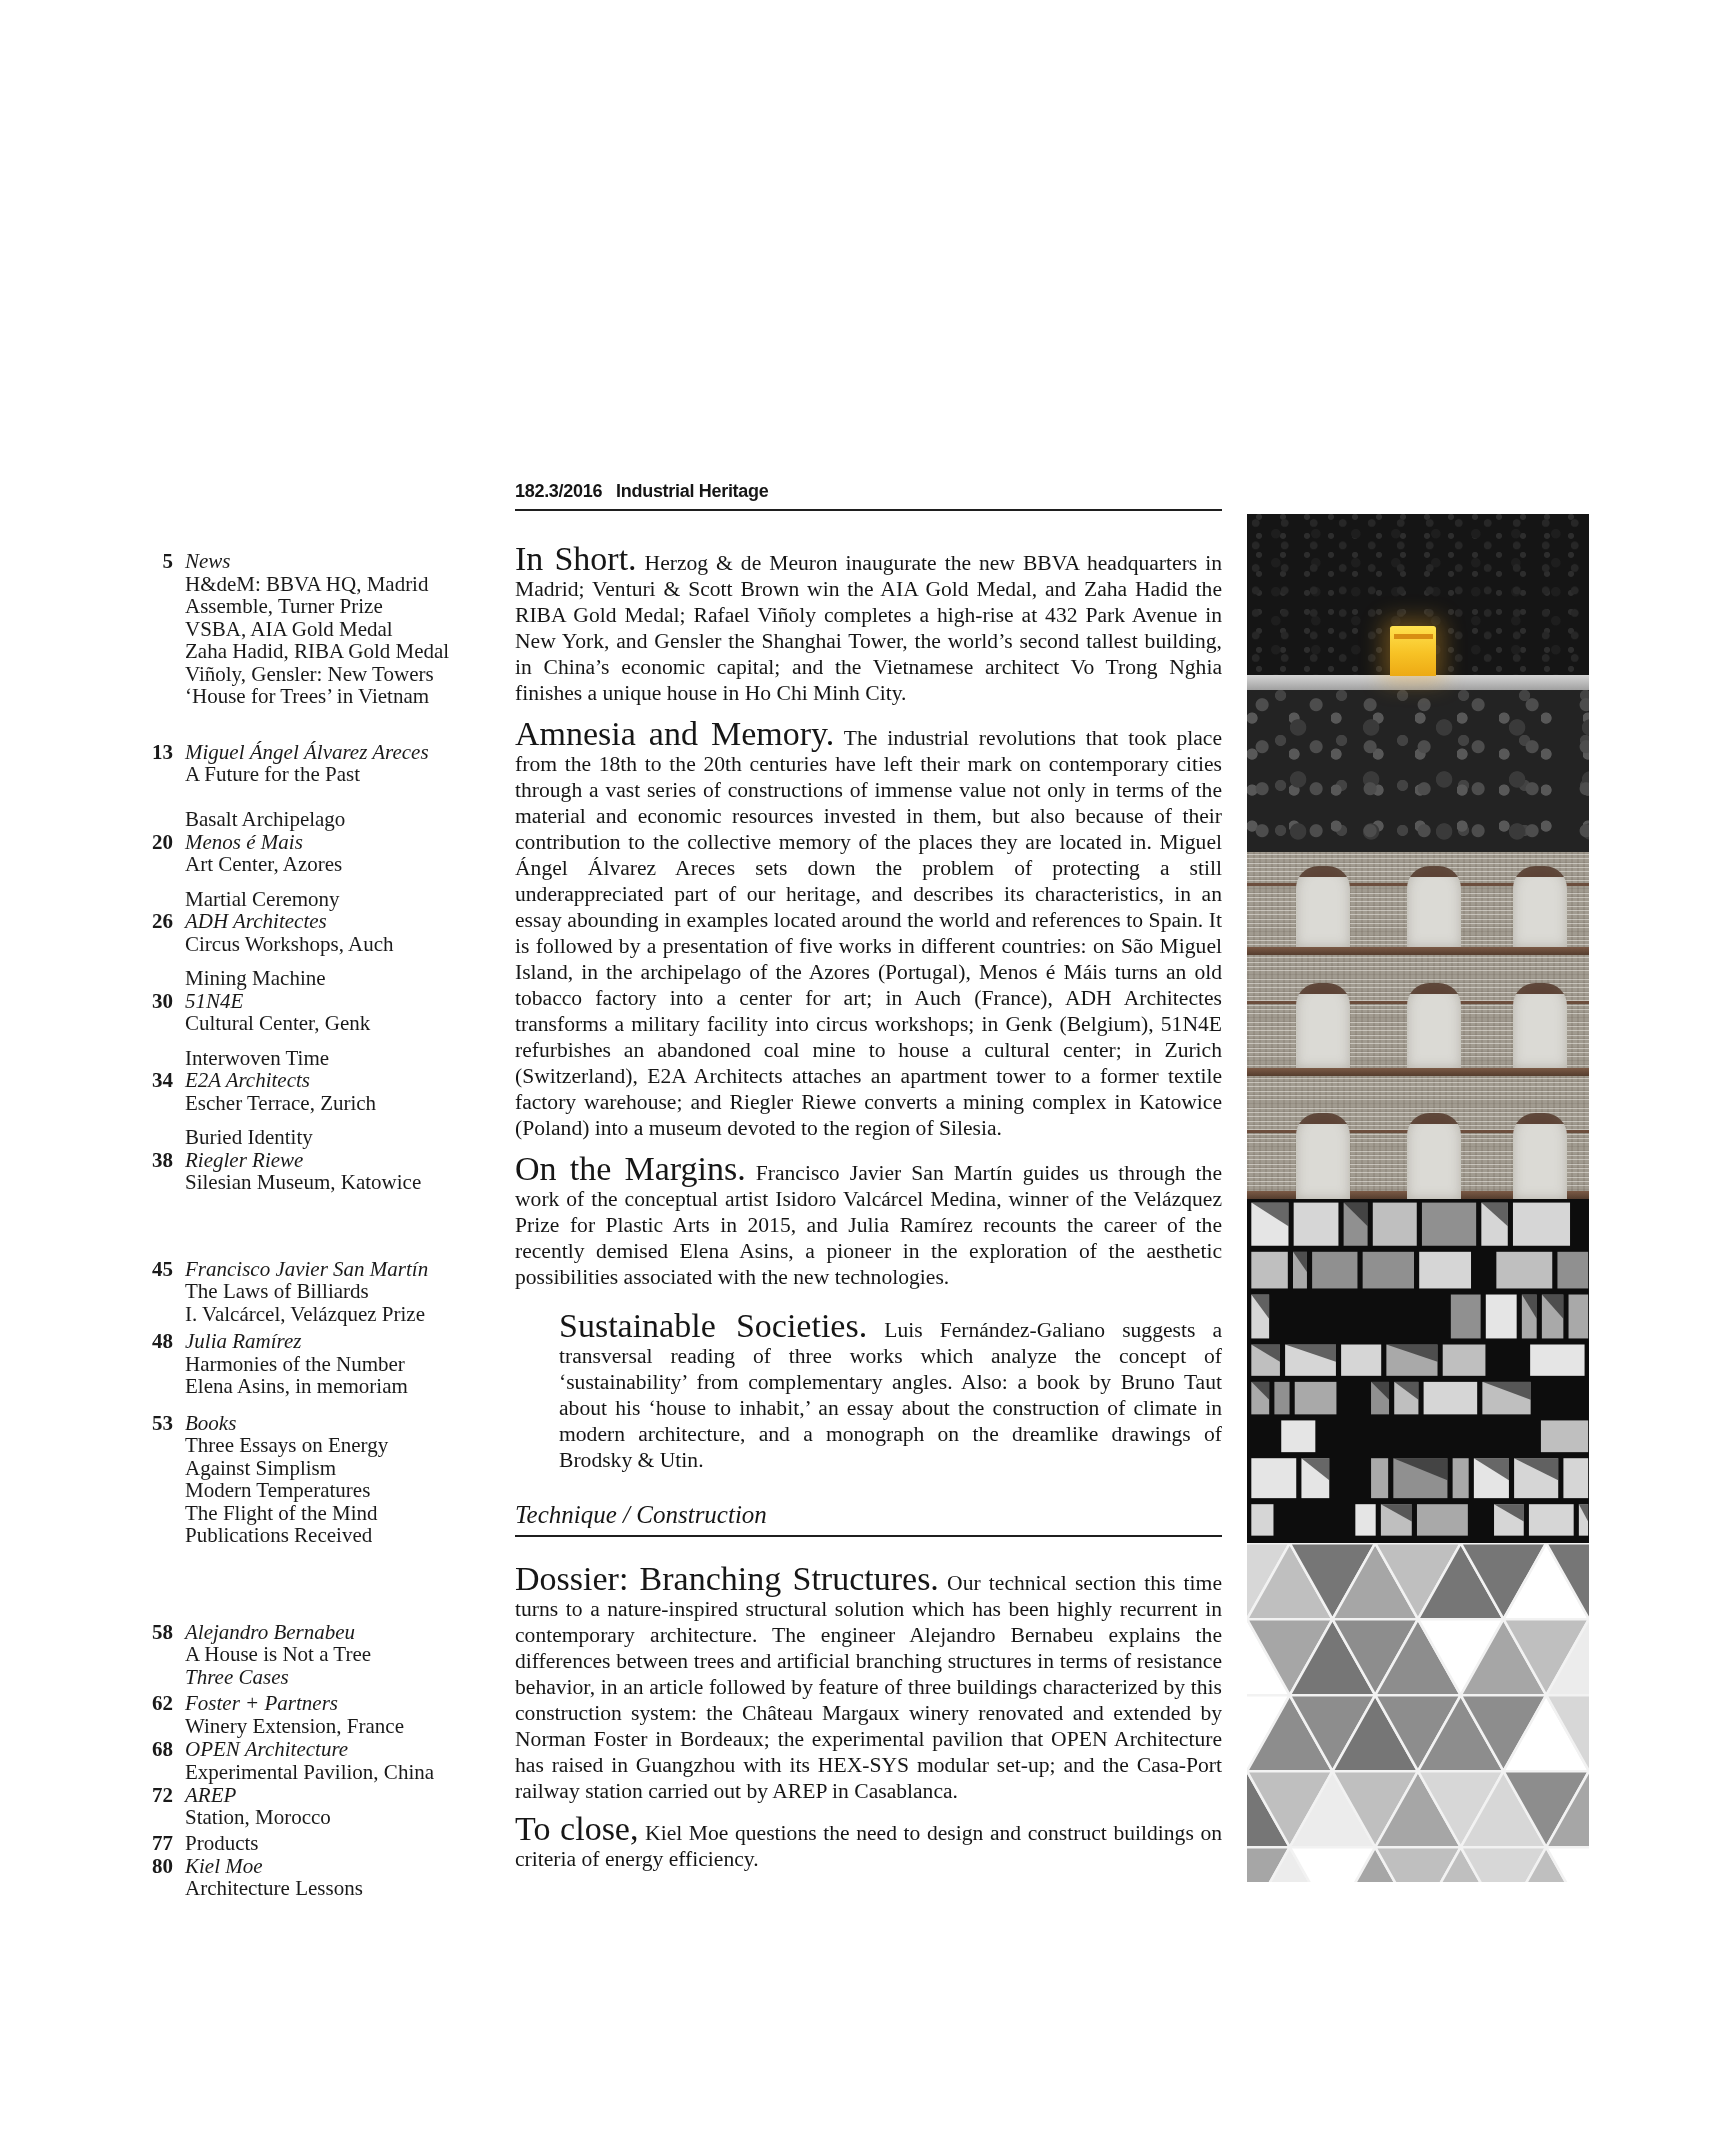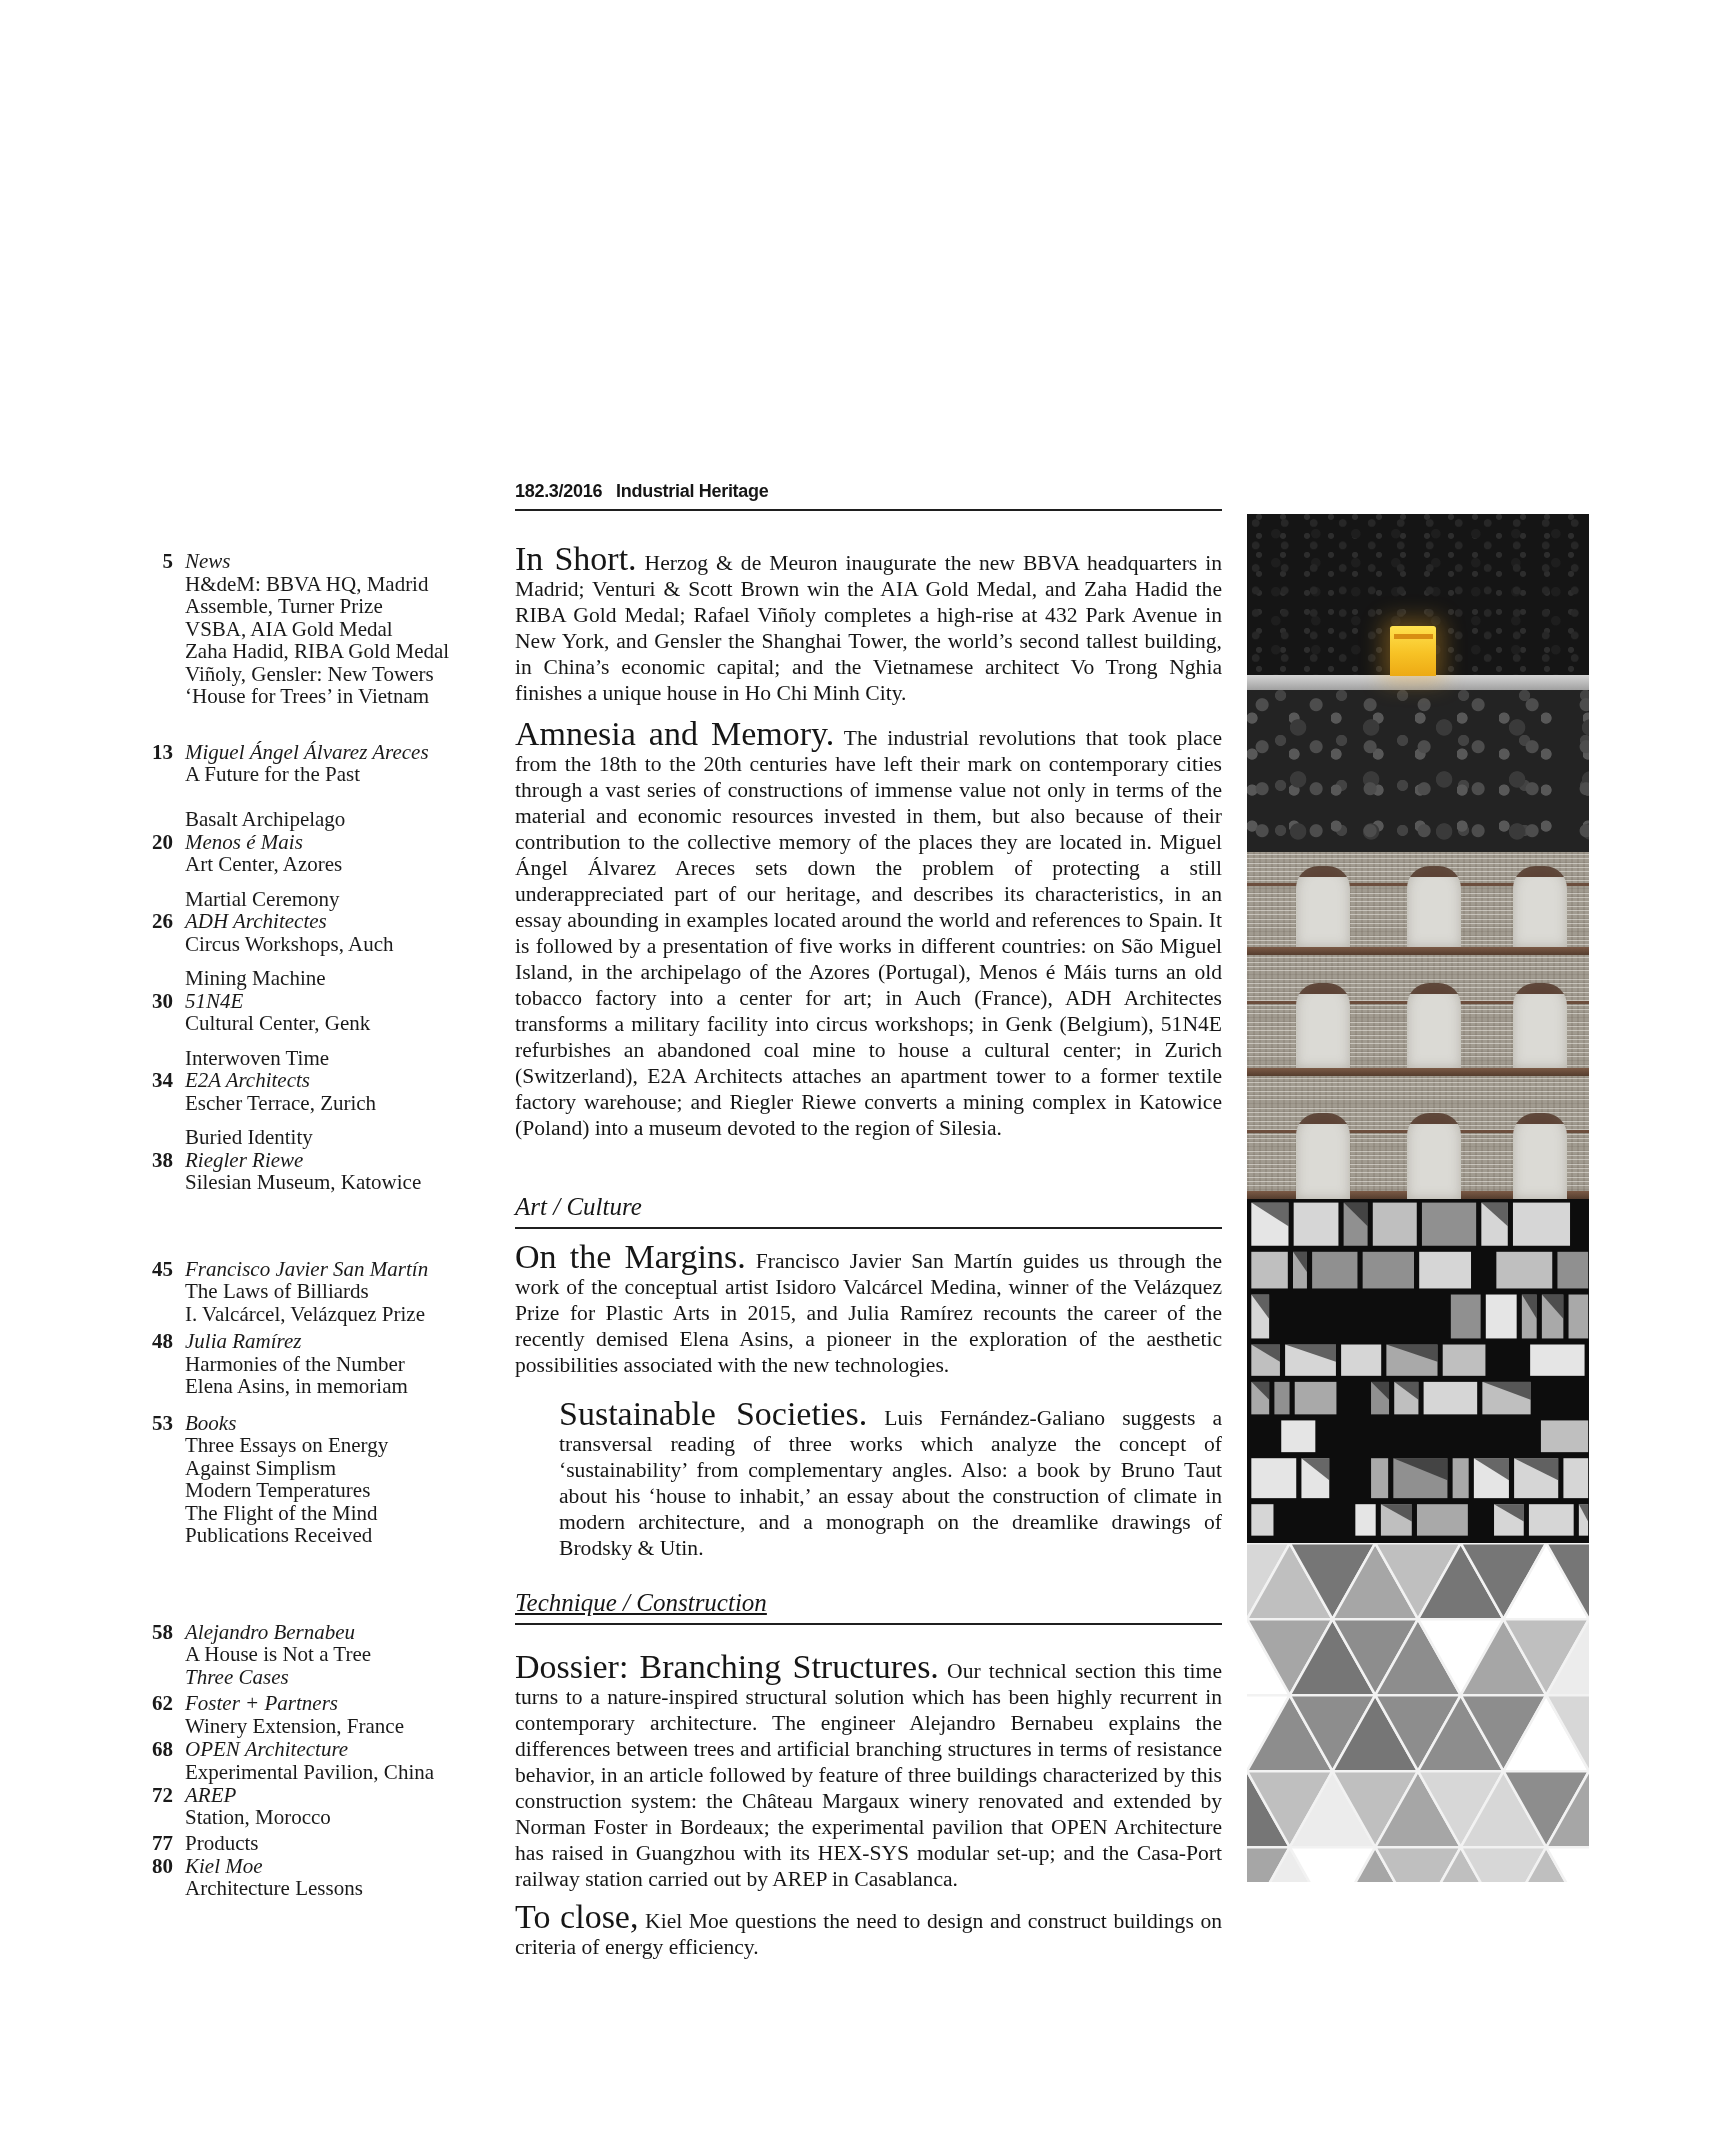--- a/index.html
+++ b/index.html
@@ -32,21 +32,21 @@
   .para{font-size:21.6px;line-height:26px;text-align:justify;margin:0;
         color:#161616;hyphens:auto;}
   .lead{font-weight:normal;font-size:34px;}
   .sect{font-size:25px;font-style:italic;font-weight:normal;margin:0;
         line-height:28px;padding-bottom:6px;border-bottom:2.6px solid #1f1f1f;color:#161616;}
   .p-inshort{margin-top:35px;}
   .p-amnesia{margin-top:15.6px;}
   .sect-art{margin-top:52px;}
   .p-margins{margin-top:14.7px;}
   .p-sust{margin-top:23px;margin-left:44px;}
-  .sect-tech{margin-top:28.5px;text-decoration:underline;}
+  .sect-tech{margin-top:28.5px;}
   .p-dossier{margin-top:29px;}
   .p-close{margin-top:11.2px;}
 
   
   .photos{position:absolute;left:1247px;top:514px;width:342px;}
   figure.ph{margin:0;width:342px;position:relative;overflow:hidden;display:block;}
 
   
   .p1{height:338px;margin-bottom:23px;background:#141414;}
   .p1-top{position:absolute;left:0;top:0;right:0;height:161px;background-color:#151515;
@@ -246,21 +246,20 @@
       <div class="masthead">
         <span class="issue">182.3/2016</span><span>Industrial Heritage</span>
       </div>
       <hr class="head-rule">
     </header>
 
     <p class="para p-inshort"><b class="lead">In Short.</b> <span>Herzog &amp; de Meuron inaugurate the new BBVA headquarters in Madrid; Venturi &amp; Scott Brown win the AIA Gold Medal, and Zaha Hadid the RIBA Gold Medal; Rafael Viñoly completes a high-rise at 432 Park Avenue in New York, and Gensler the Shanghai Tower, the world’s second tallest building, in China’s economic capital; and the Vietnamese architect Vo Trong Nghia finishes a unique house in Ho Chi Minh City.</span></p>
 
     <p class="para p-amnesia"><b class="lead">Amnesia and Memory.</b> <span>The industrial revolutions that took place from the 18th to the 20th centuries have left their mark on contemporary cities through a vast series of constructions of immense value not only in terms of the material and economic resources invested in them, but also because of their contribution to the collective memory of the places they are located in. Miguel Ángel Álvarez Areces sets down the problem of protecting a still underappreciated part of our heritage, and describes its characteristics, in an essay abounding in examples located around the world and references to Spain. It is followed by a presentation of five works in different countries: on São Miguel Island, in the archipelago of the Azores (Portugal), Menos é Máis turns an old tobacco factory into a center for art; in Auch (France), ADH Architectes transforms a military facility into circus workshops; in Genk (Belgium), 51N4E refurbishes an abandoned coal mine to house a cultural center; in Zurich (Switzerland), E2A Architects attaches an apartment tower to a former textile factory warehouse; and Riegler Riewe converts a mining complex in Katowice (Poland) into a museum devoted to the region of Silesia.</span></p>
 
-    <h2 class="sect sect-art">Art / Culture</h2>
 
     <p class="para p-margins"><b class="lead">On the Margins.</b> <span>Francisco Javier San Martín guides us through the work of the conceptual artist Isidoro Valcárcel Medina, winner of the Velázquez Prize for Plastic Arts in 2015, and Julia Ramírez recounts the career of the recently demised Elena Asins, a pioneer in the exploration of the aesthetic possibilities associated with the new technologies.</span></p>
 
     <p class="para p-sust"><b class="lead">Sustainable Societies.</b> <span>Luis Fernández-Galiano suggests a transversal reading of three works which analyze the concept of ‘sustainability’ from complementary angles. Also: a book by Bruno Taut about his ‘house to inhabit,’ an essay about the construction of climate in modern architecture, and a monograph on the dreamlike drawings of Brodsky &amp; Utin.</span></p>
 
     <h2 class="sect sect-tech">Technique / Construction</h2>
 
     <p class="para p-dossier"><b class="lead">Dossier: Branching Structures.</b> <span>Our technical section this time turns to a nature-inspired structural solution which has been highly recurrent in contemporary architecture. The engineer Alejandro Bernabeu explains the differences between trees and artificial branching structures in terms of resistance behavior, in an article followed by feature of three buildings characterized by this construction system: the Château Margaux winery renovated and extended by Norman Foster in Bordeaux; the experimental pavilion that OPEN Architecture has raised in Guangzhou with its HEX-SYS modular set-up; and the Casa-Port railway station carried out by AREP in Casablanca.</span></p>
 
     <p class="para p-close"><b class="lead">To close,</b> <span>Kiel Moe questions the need to design and construct buildings on criteria of energy efficiency.</span></p>

